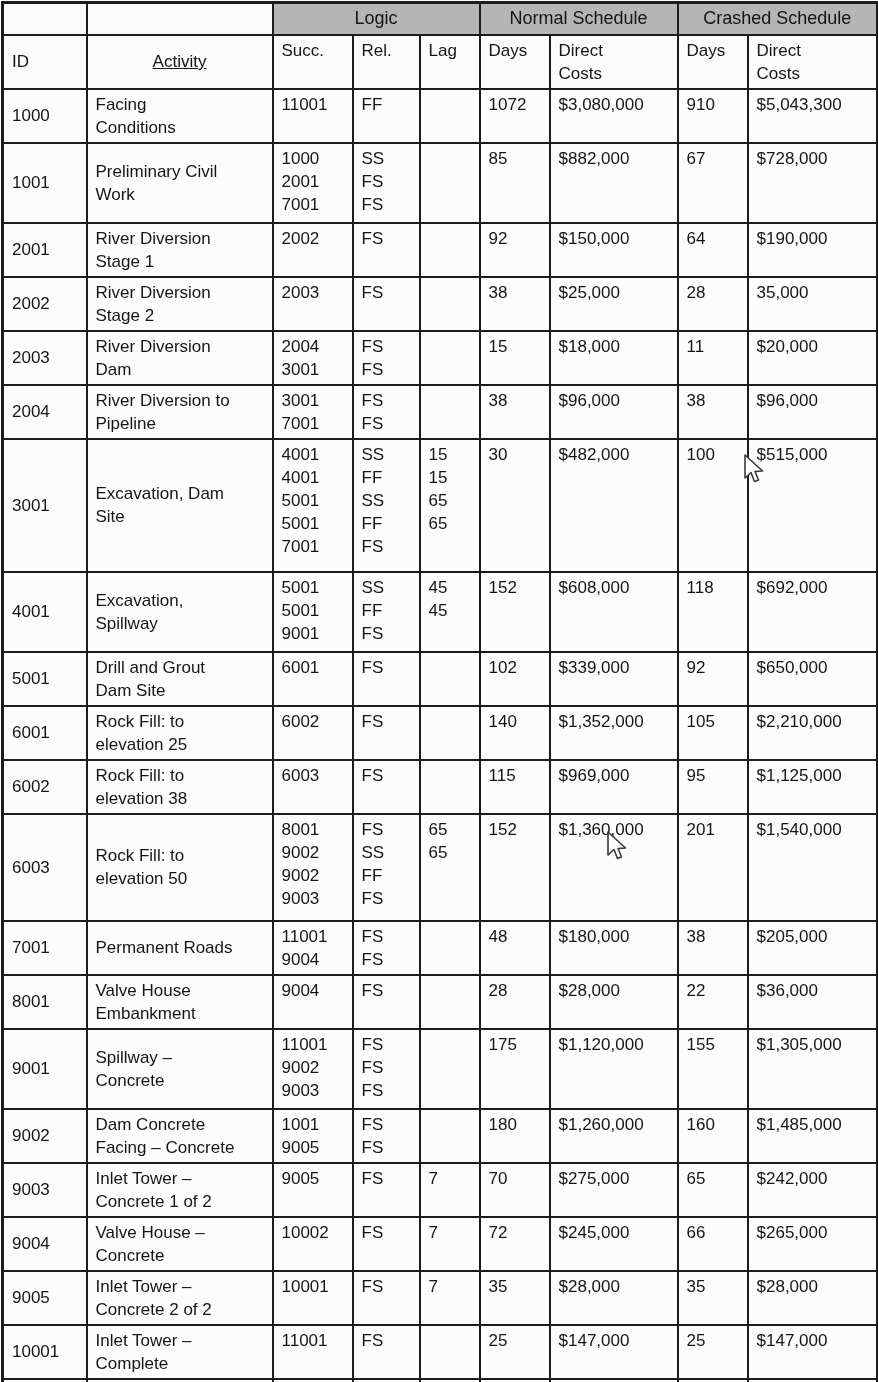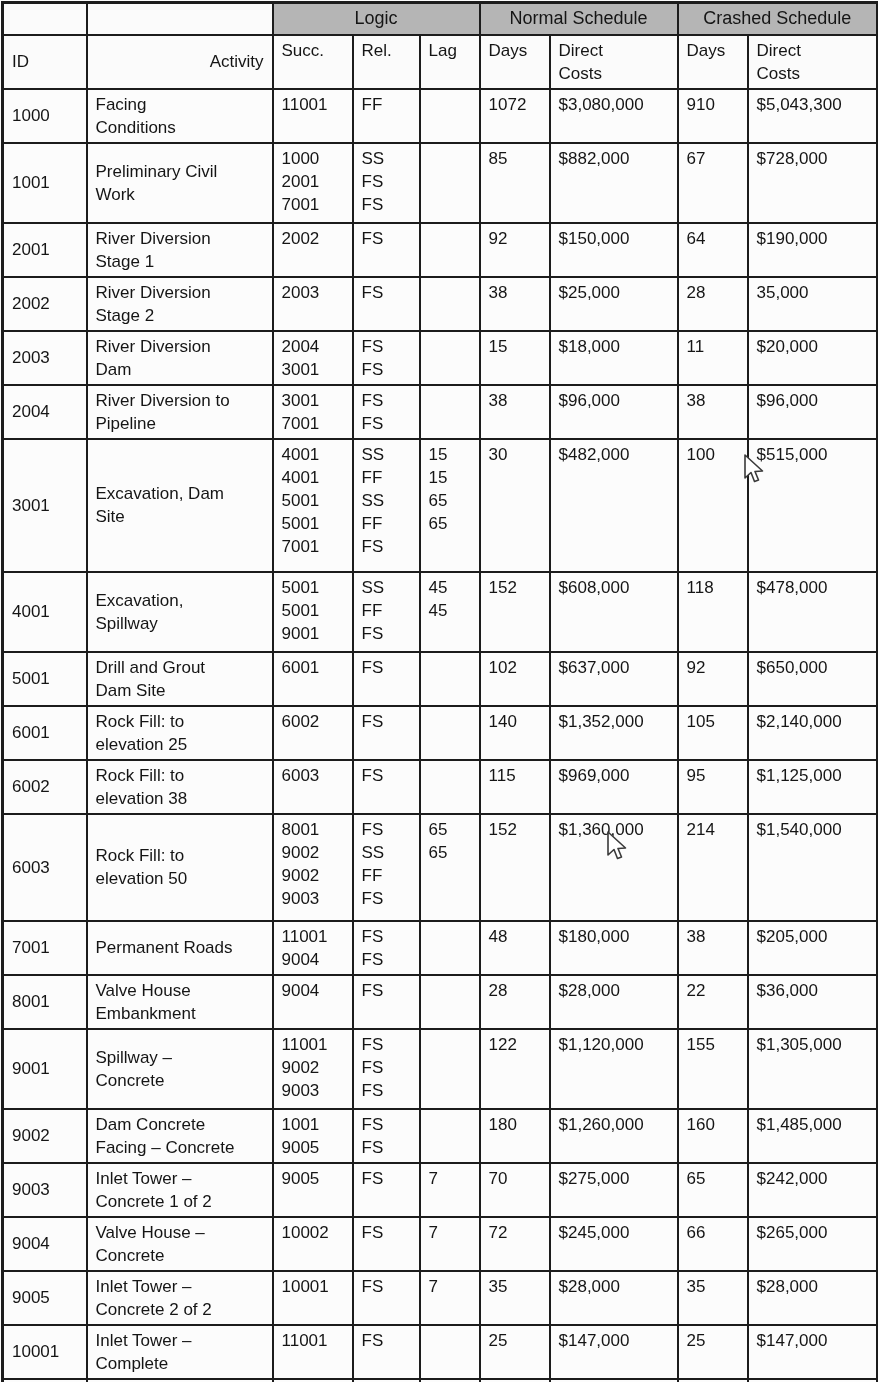--- a/index.html
+++ b/index.html
@@ -23,21 +23,21 @@
     font-size: 17px; line-height: 23px;
     font-weight: 400; color: #151515;
     text-align: left; vertical-align: top;
     white-space: pre-line; overflow: hidden;
   }
   thead th { background: #fbfbfb; }
   tr.group-row th { height: 32px; padding: 1px 4px; text-align: center; vertical-align: middle; font-size: 18px; }
   th.group-cell { background: #b5b5b5; }
   tr.col-row th { height: 54px; }
   th.h-id { vertical-align: middle; }
-  th.h-activity { vertical-align: middle; text-align: right; }
+  th.h-activity { vertical-align: middle; text-align: center; text-decoration: underline; }
   tbody td { background: #fcfcfc; }
   td.cell-id, td.cell-activity { vertical-align: middle; }
 
   .cursor { position: absolute; width: 26px; height: 34px; pointer-events: none; z-index: 5; }
 </style>
 </head>
 <body>
 
 <div class="stage">
 
@@ -187,45 +187,45 @@
 5001
 9001</td>
       <td>SS
 FF
 FS</td>
       <td>45
 45</td>
       <td>152</td>
       <td>$608,000</td>
       <td>118</td>
-      <td>$478,000</td>
+      <td>$692,000</td>
     </tr>
         <tr style="height: 53px;">
       <td class="cell-id">5001</td>
       <td class="cell-activity">Drill and Grout
 Dam Site</td>
       <td>6001</td>
       <td>FS</td>
       <td></td>
       <td>102</td>
-      <td>$637,000</td>
+      <td>$339,000</td>
       <td>92</td>
       <td>$650,000</td>
     </tr>
         <tr style="height: 53px;">
       <td class="cell-id">6001</td>
       <td class="cell-activity">Rock Fill: to
 elevation 25</td>
       <td>6002</td>
       <td>FS</td>
       <td></td>
       <td>140</td>
       <td>$1,352,000</td>
       <td>105</td>
-      <td>$2,140,000</td>
+      <td>$2,210,000</td>
     </tr>
         <tr style="height: 53px;">
       <td class="cell-id">6002</td>
       <td class="cell-activity">Rock Fill: to
 elevation 38</td>
       <td>6003</td>
       <td>FS</td>
       <td></td>
       <td>115</td>
       <td>$969,000</td>
@@ -241,21 +241,21 @@
 9002
 9003</td>
       <td>FS
 SS
 FF
 FS</td>
       <td>65
 65</td>
       <td>152</td>
       <td>$1,360,000</td>
-      <td>214</td>
+      <td>201</td>
       <td>$1,540,000</td>
     </tr>
         <tr style="height: 53px;">
       <td class="cell-id">7001</td>
       <td class="cell-activity">Permanent Roads</td>
       <td>11001
 9004</td>
       <td>FS
 FS</td>
       <td></td>
@@ -280,21 +280,21 @@
       <td class="cell-id">9001</td>
       <td class="cell-activity">Spillway –
 Concrete</td>
       <td>11001
 9002
 9003</td>
       <td>FS
 FS
 FS</td>
       <td></td>
-      <td>122</td>
+      <td>175</td>
       <td>$1,120,000</td>
       <td>155</td>
       <td>$1,305,000</td>
     </tr>
         <tr style="height: 53px;">
       <td class="cell-id">9002</td>
       <td class="cell-activity">Dam Concrete
 Facing – Concrete</td>
       <td>1001
 9005</td>

